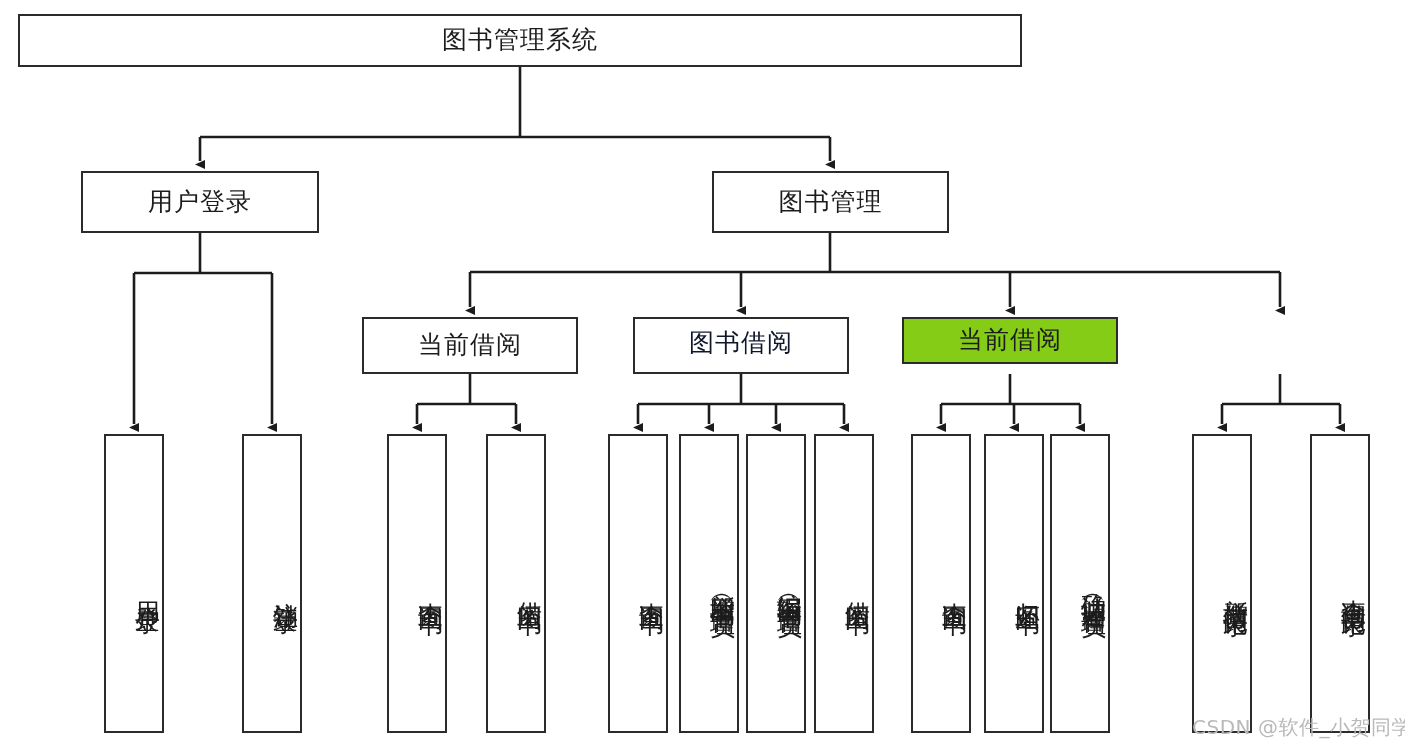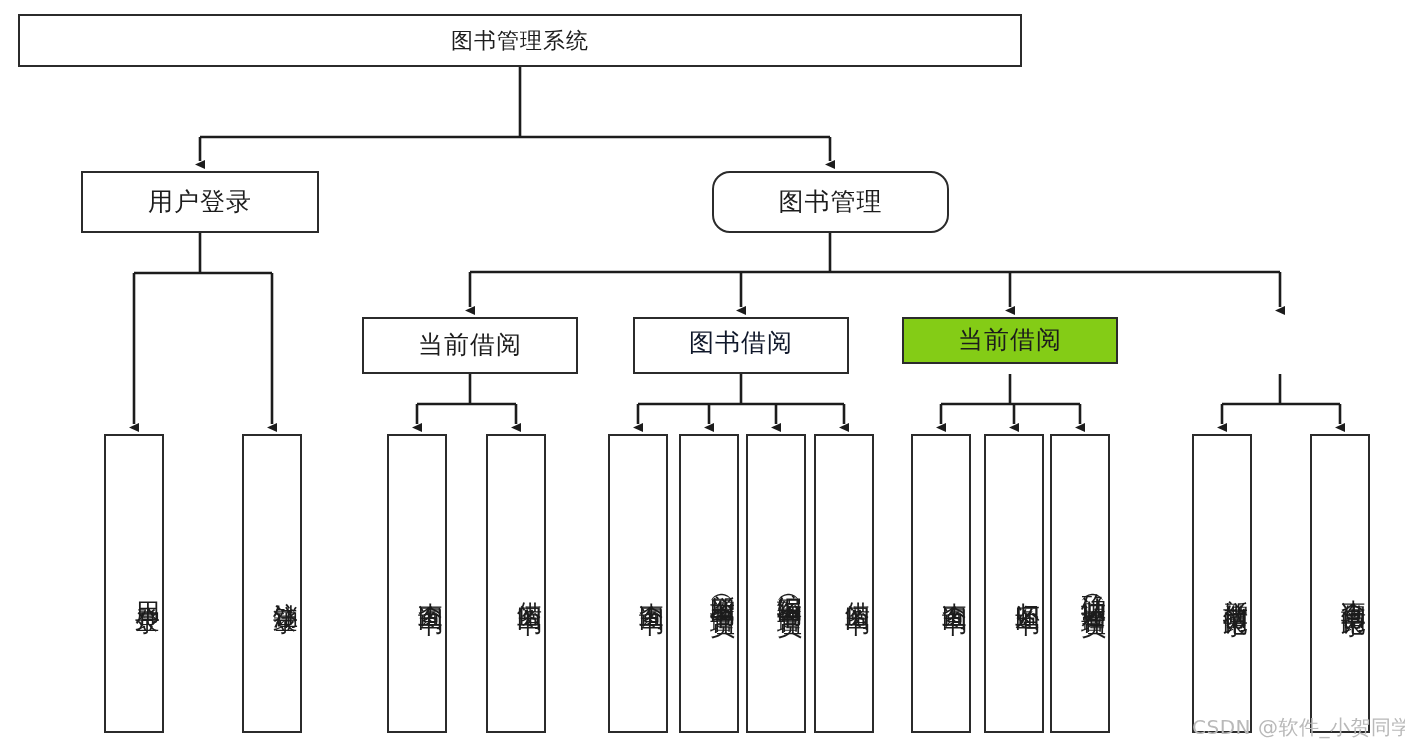--- a/index.html
+++ b/index.html
@@ -36,21 +36,21 @@
     justify-content: center;
     color: #1c1c1c;
   }
   .node-h {
     font-size: 25px;
     line-height: 1.15;
     letter-spacing: 1px;
     white-space: nowrap;
   }
   .node-root {
-    font-size: 22px;
+    font-size: 25px;
     letter-spacing: 1px;
   }
   .node-v {
     writing-mode: vertical-rl;
     text-orientation: upright;
     font-size: 25px;
     line-height: 1.18;
     letter-spacing: 3px;
     align-items: flex-start;
     justify-content: center;
@@ -117,21 +117,21 @@
       <path d="M 1280,374 L 1280,404"></path>
       <path d="M 1222,404 L 1340,404"></path>
       <path d="M 1222,404 L 1222,424" marker-end="url(#arrowhead)"></path>
       <path d="M 1340,404 L 1340,424" marker-end="url(#arrowhead)"></path>
     </g>
   </svg>
 
   <div class="node node-h node-root" style="left: 18px; top: 14px; width: 1004px; height: 53px; background: rgb(255, 255, 255); border-color: rgb(43, 43, 43); color: rgb(28, 28, 28);">图书管理系统</div>
 
   <div class="node node-h" style="left: 81px; top: 171px; width: 238px; height: 62px; background: rgb(255, 255, 255); border-color: rgb(43, 43, 43); color: rgb(28, 28, 28);">用户登录</div>
-  <div class="node node-h" style="left: 712px; top: 171px; width: 237px; height: 62px; background: rgb(255, 255, 255); border-color: rgb(43, 43, 43); color: rgb(28, 28, 28); border-radius: 18px;">图书管理</div>
+  <div class="node node-h" style="left: 712px; top: 171px; width: 237px; height: 62px; background: rgb(255, 255, 255); border-color: rgb(43, 43, 43); color: rgb(28, 28, 28);">图书管理</div>
 
   <div class="node node-h" style="left: 362px; top: 317px; width: 216px; height: 57px; background: rgb(255, 255, 255); border-color: rgb(43, 43, 43); color: rgb(28, 28, 28);">当前借阅</div>
   <div class="node node-h" style="left: 633px; top: 317px; width: 216px; height: 57px; background: rgb(255, 255, 255); border-color: rgb(43, 43, 43); color: #0f172a; font-family: Liberation Mono, monospace;">图书借阅</div>
   <div class="node node-h" style="left: 902px; top: 317px; width: 216px; height: 47px; background: #84cc16; border-color: rgb(43, 43, 43); color: rgb(28, 28, 28);">当前借阅</div>
 
   <div class="node node-v" style="left: 104px; top: 434px; width: 60px; height: 299px; background: rgb(255, 255, 255); border-color: rgb(43, 43, 43); color: rgb(28, 28, 28);">用户登录</div>
   <div class="node node-v" style="left: 242px; top: 434px; width: 60px; height: 299px; background: rgb(255, 255, 255); border-color: rgb(43, 43, 43); color: rgb(28, 28, 28);">注销登录</div>
   <div class="node node-v" style="left: 387px; top: 434px; width: 60px; height: 299px; background: rgb(255, 255, 255); border-color: rgb(43, 43, 43); color: rgb(28, 28, 28);">查询图书</div>
   <div class="node node-v" style="left: 486px; top: 434px; width: 60px; height: 299px; background: rgb(255, 255, 255); border-color: rgb(43, 43, 43); color: rgb(28, 28, 28);">借阅图书</div>
   <div class="node node-v" style="left: 608px; top: 434px; width: 60px; height: 299px; background: rgb(255, 255, 255); border-color: rgb(43, 43, 43); color: rgb(28, 28, 28);">查询图书</div>

